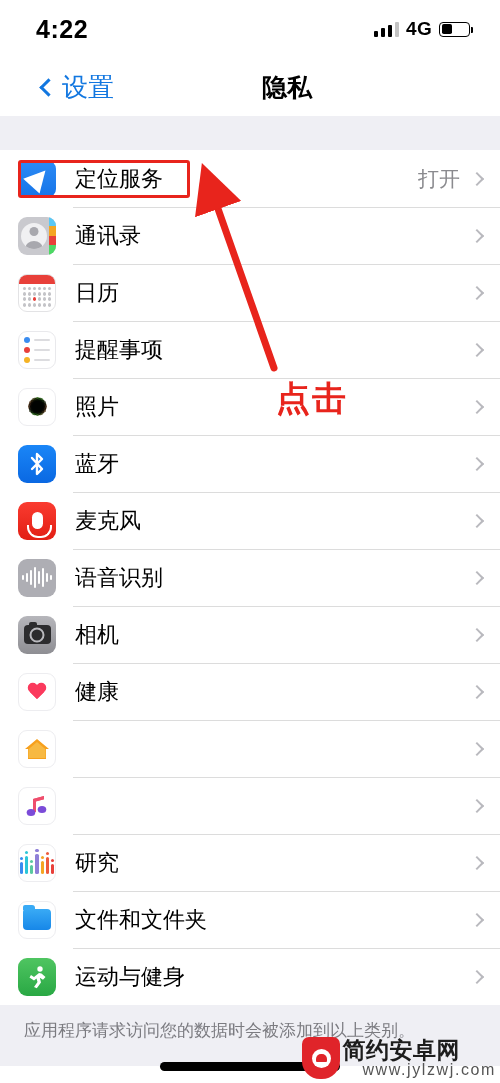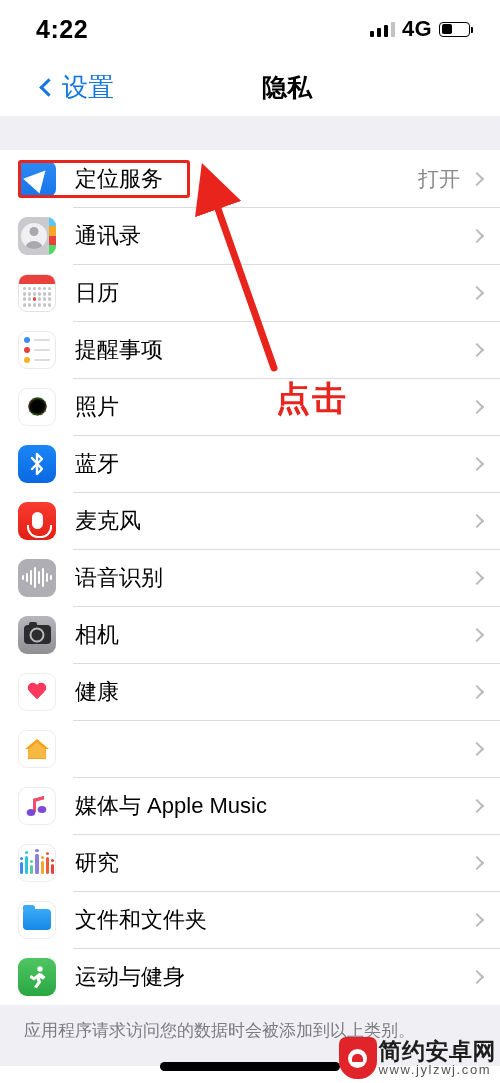--- a/index.html
+++ b/index.html
@@ -29,21 +29,21 @@
     font-size: 25px; font-weight: bold; color: #000;
     letter-spacing: .5px;
   }
   .status-right { display: flex; align-items: center; gap: 7px; }
   .signal { display: flex; align-items: flex-end; gap: 2.5px; height: 16px; }
   .signal i { display: block; width: 4.5px; background: #000; border-radius: 1px; }
   .signal i.b1 { height: 6px; }
   .signal i.b2 { height: 9px; }
   .signal i.b3 { height: 12px; }
   .signal i.b4 { height: 15px; background: #c3c3c3; }
-  .carrier { font-size: 22px; font-weight: bold; color: #000; letter-spacing: .3px; }
+  .carrier { font-size: 19px; font-weight: bold; color: #000; letter-spacing: .3px; }
   .battery {
     position: relative; width: 31px; height: 15px;
     border: 1.6px solid #000; border-radius: 4px;
     padding: 1.6px;
   }
   .battery::after {
     content: ""; position: absolute; right: -4px; top: 4px;
     width: 2.2px; height: 6px; background: #000; border-radius: 0 1px 1px 0;
   }
   .battery .fill { height: 100%; background: #000; border-radius: 1.8px; }
@@ -293,21 +293,21 @@
   .wm-shield .bot::before {
     content: ""; width: 11px; height: 8px;
     background: #e0242a; border-radius: 5px 5px 1px 1px;
   }
   .wm-txt { line-height: 1.05; }
   .wm-name {
     font-size: 23px; font-weight: bold; color: #1d1d1d;
     letter-spacing: .5px;
   }
   .wm-url {
-    font-size: 13px; color: #555; letter-spacing: 1.6px;
+    font-size: 16px; color: #555; letter-spacing: 1.6px; margin-left: 20px;
   }
 </style>
 </head>
 <body>
 
 <div id="phone">
 
   <div class="status-bar">
     <div class="status-time">4:22</div>
     <div class="status-right">
@@ -519,21 +519,20 @@
 
       <div class="row">
         <div class="app-icon ic-music">
           <svg width="26" height="26" viewBox="0 0 26 26" aria-hidden="true">
             <path d="M20 3 L9 6 L9 19 L12 19 L12 8.4 L20 6.3 Z" fill="#ef4e6d"></path>
             <ellipse cx="7" cy="19.5" rx="4.3" ry="3.6" fill="#7b4bd8"></ellipse>
             <ellipse cx="18" cy="16.5" rx="4.3" ry="3.6" fill="#7b4bd8"></ellipse>
             <path d="M20 3 L9 6 L9 9 L20 6.3 Z" fill="#ef4e6d"></path>
           </svg>
         </div>
-        <div class="row-label">媒体与 Apple Music</div>
         <div class="row-right">
           <span class="chev"></span>
         </div>
       </div>
 
       <div class="row">
         <div class="app-icon ic-research">
           <div class="bars">
             <i style="height:12px;background:#3a8cf0"></i>
             <i style="height:18px;background:#2cc6d8"></i>

